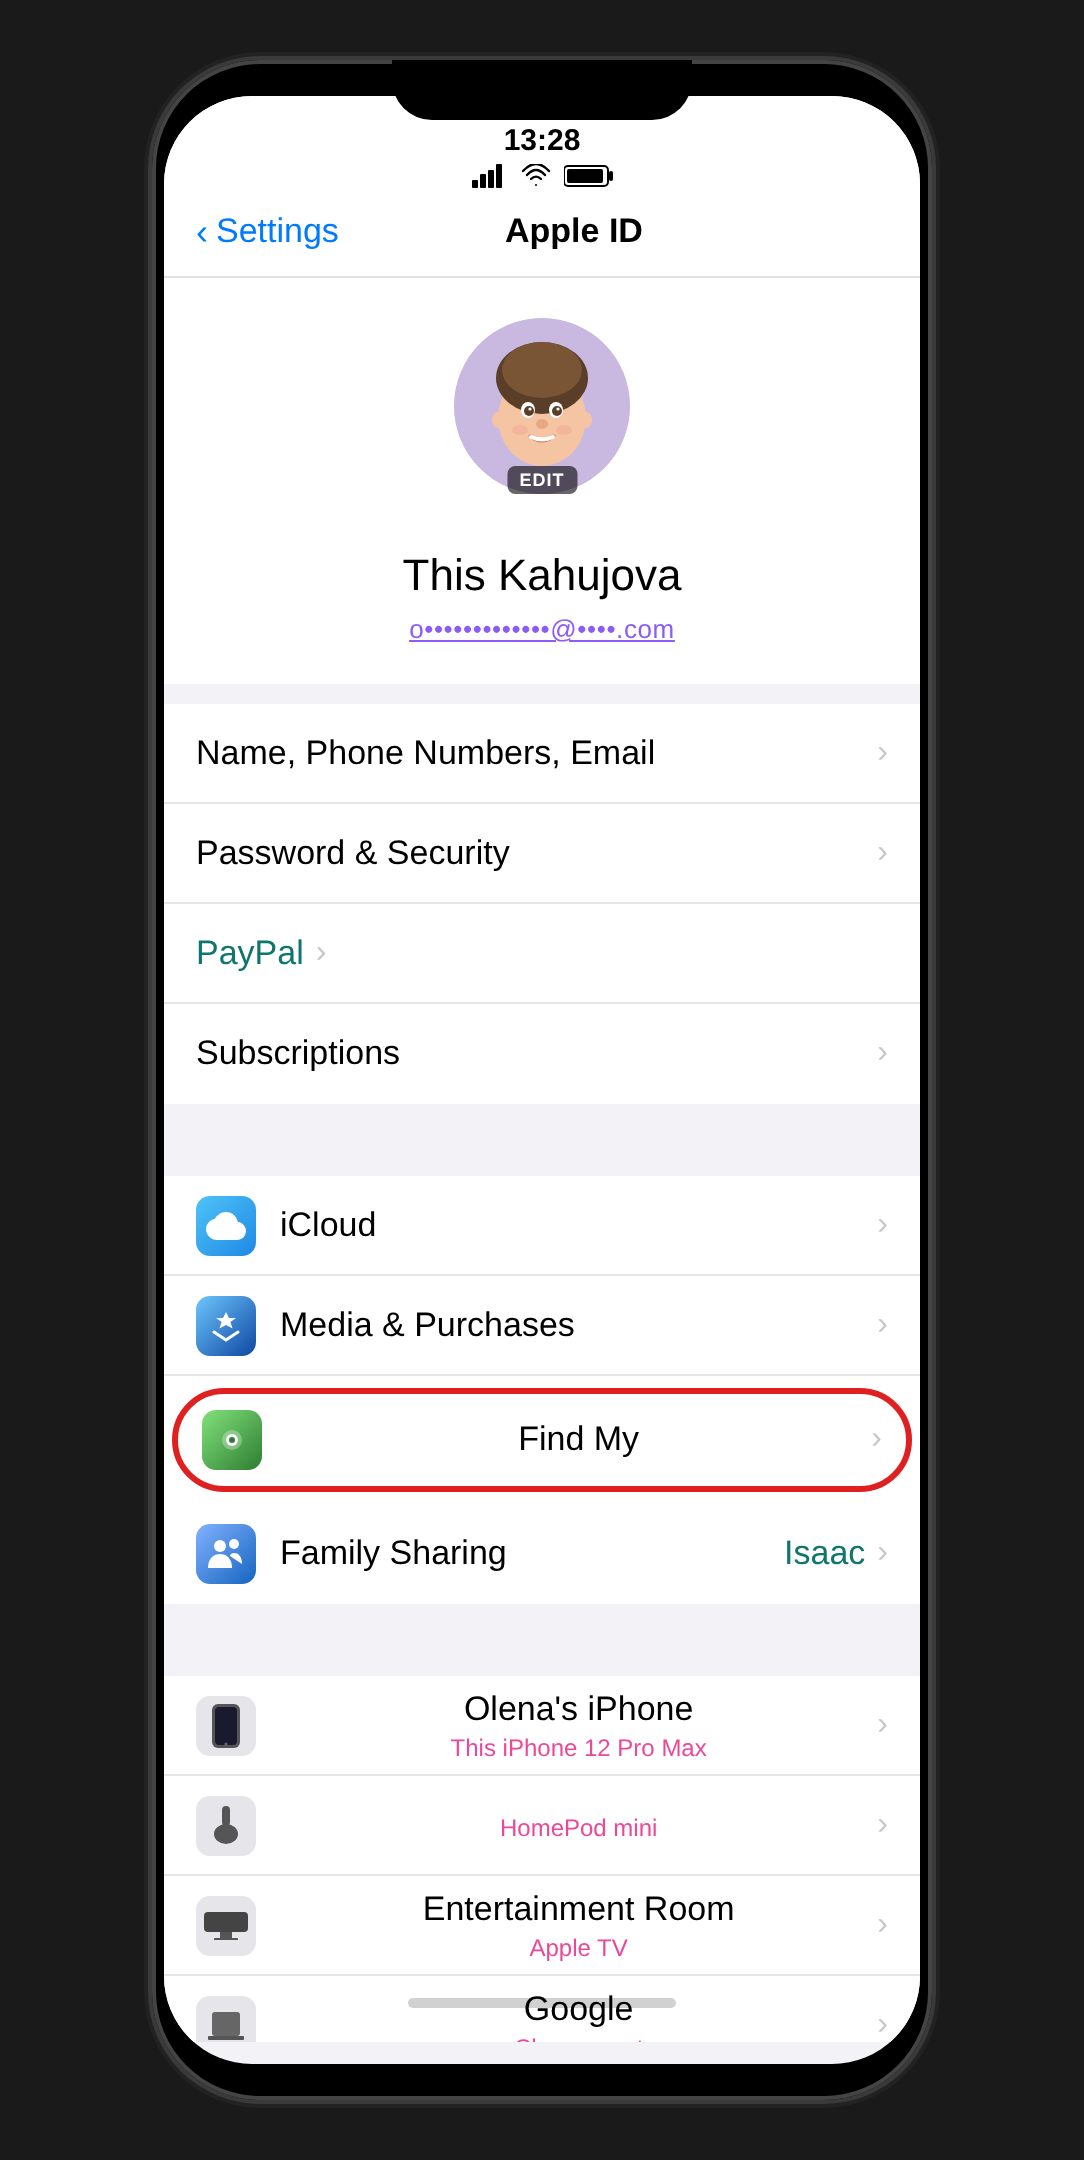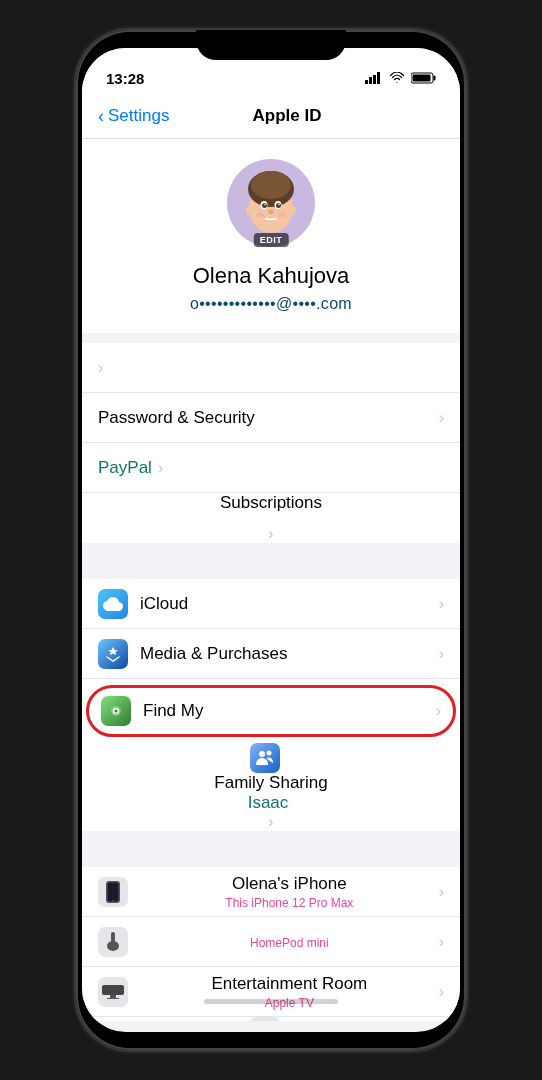--- a/index.html
+++ b/index.html
@@ -49,20 +49,21 @@
     }
 
     
     .status-bar {
       display: flex;
       justify-content: space-between;
       align-items: center;
       padding: 14px 24px 4px;
       background: #fff;
       height: 50px;
+      flex-direction: column;
     }
 
     .status-time {
       font-size: 15px;
       font-weight: 600;
       color: #000;
     }
 
     .status-icons {
       display: flex;
@@ -113,21 +114,21 @@
     .profile-section {
       background: #fff;
       display: flex;
       flex-direction: column;
       align-items: center;
       padding: 20px 16px 20px;
     }
 
     .avatar-container {
       position: relative;
-      margin-bottom: 16px;
+      margin-bottom: 28px;
     }
 
     .avatar {
       width: 88px;
       height: 88px;
       border-radius: 50%;
       background: #d4c5e8;
       display: flex;
       align-items: center;
       justify-content: center;
@@ -149,23 +150,24 @@
     }
 
     .profile-name {
       font-size: 22px;
       font-weight: 500;
       color: #000;
       margin-bottom: 6px;
     }
 
     .profile-email {
-      font-size: 16px;
-      color: #0c4a6e;
+      font-size: 13px;
+      color: #8b5cf6;
       letter-spacing: 0.3px;
+      text-decoration: underline;
     }
 
     
     .section-gap {
       height: 36px;
       background: #f2f2f7;
     }
 
     .section-gap-small {
       height: 10px;
@@ -183,21 +185,20 @@
       align-items: center;
       padding: 0 16px;
       min-height: 50px;
       background: #fff;
       position: relative;
       border-bottom: 1px solid #e5e5ea;
     }
 
     .list-item:last-child {
       border-bottom: none;
-      flex-direction: column;
     }
 
     .list-item-icon {
       width: 30px;
       height: 30px;
       border-radius: 7px;
       margin-right: 12px;
       display: flex;
       align-items: center;
       justify-content: center;
@@ -226,20 +227,21 @@
     .find-my-row {
       border: 3px solid #e02020;
       border-radius: 30px;
       margin: 2px 4px;
       background: #fff;
       display: flex;
       align-items: center;
       padding: 8px 12px;
       position: relative;
       z-index: 2;
+      text-align: center;
     }
 
     
     .device-subtitle {
       font-size: 12px;
       color: #ec4899;
       margin-top: 2px;
     }
 
     .list-item-text-block {
@@ -345,28 +347,29 @@
 
               <ellipse cx="33" cy="56" rx="4" ry="2.5" fill="#f0a090" opacity="0.4"></ellipse>
               <ellipse cx="55" cy="56" rx="4" ry="2.5" fill="#f0a090" opacity="0.4"></ellipse>
 
               <ellipse cx="22" cy="51" rx="3" ry="4" fill="#f5c5a3"></ellipse>
               <ellipse cx="66" cy="51" rx="3" ry="4" fill="#f5c5a3"></ellipse>
             </svg>
           </div>
           <div class="edit-badge">EDIT</div>
         </div>
-        <div class="profile-name">Olena Kahujova</div>
+        <div class="profile-name">This Kahujova</div>
         <div class="profile-email">o•••••••••••••@••••.com</div>
       </div>
 
       <div class="section-gap-small"></div>
 
       <div class="list-group">
         <div class="list-item">
+          <span class="list-item-label">Name, Phone Numbers, Email</span>
           <span class="chevron">›</span>
         </div>
         <div class="list-item">
           <span class="list-item-label">Password &amp; Security</span>
           <span class="chevron">›</span>
         </div>
         <div class="list-item">
           <span class="list-item-value">PayPal</span>
           <span class="chevron">›</span>
         </div>
@@ -478,20 +481,21 @@
         </div>
 
         <div class="list-item" style="border-bottom:none;">
           <div class="list-item-icon" style="background:#e5e5ea; margin-right:12px;">
             <svg width="18" height="18" viewBox="0 0 18 18" fill="#3c3c3e">
               <rect x="2" y="2" width="14" height="12" rx="1.5" fill="#666"></rect>
               <rect x="0" y="14" width="18" height="2" rx="0.5" fill="#555"></rect>
             </svg>
           </div>
           <div class="list-item-text-block">
+            <span class="list-item-label">Google</span>
             <span class="device-subtitle">Chromecast</span>
           </div>
           <span class="chevron">›</span>
         </div>
 
       </div>
 
     </div>
 
     <div class="home-indicator"></div>

